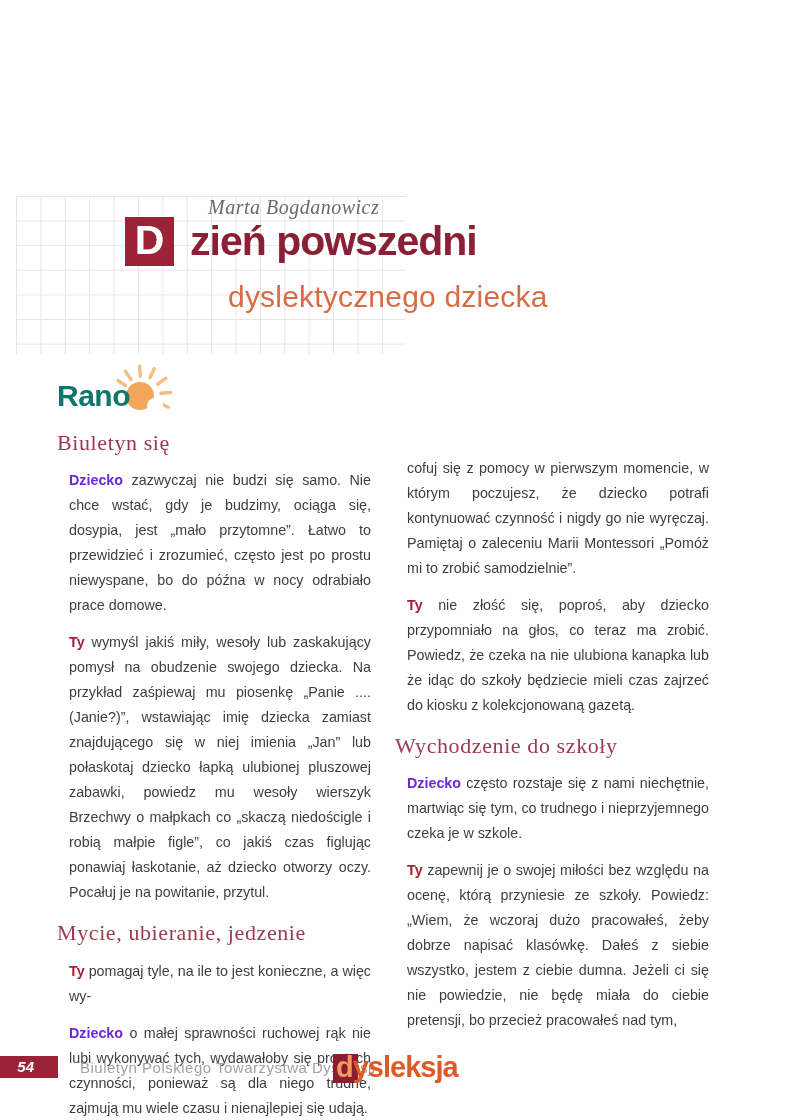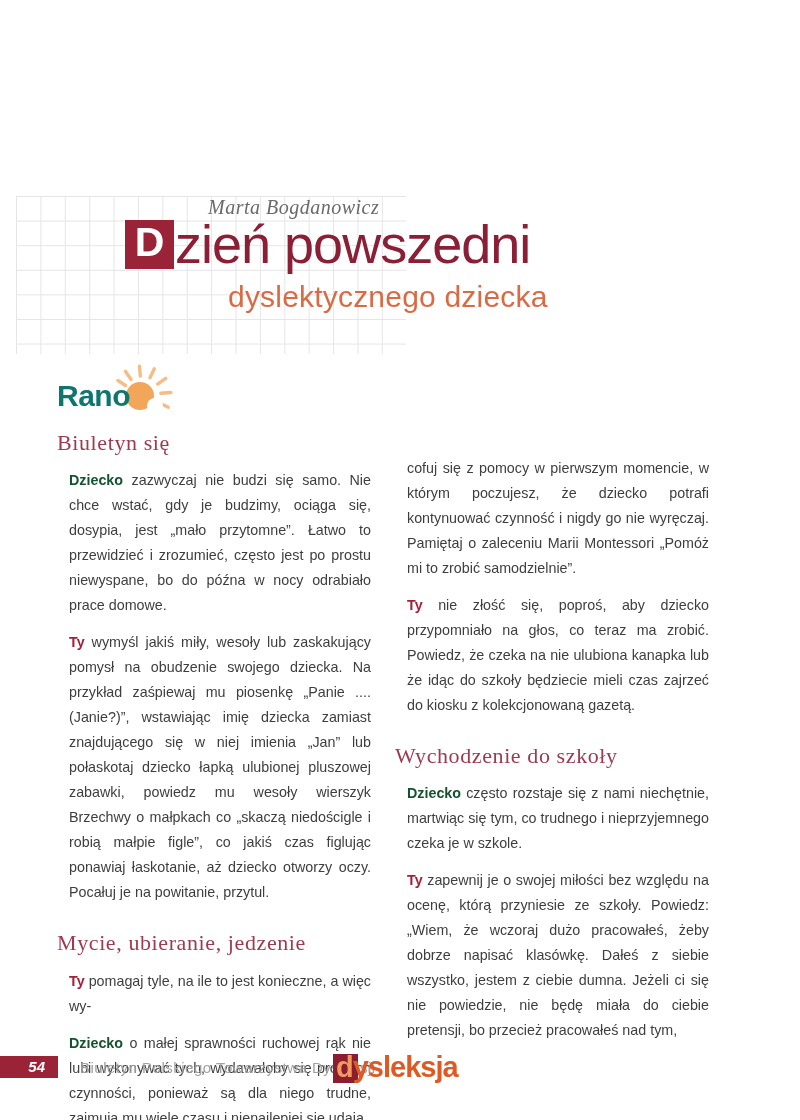--- a/index.html
+++ b/index.html
@@ -13,45 +13,45 @@
     background-size:24.4px 24.6px;}
 
   .author{position:absolute;left:208px;top:196px;
     font-family:"Liberation Serif", serif;font-style:italic;
     font-size:20px;color:#6a6a6a;letter-spacing:0.5px;}
 
   .title-row{position:absolute;left:125px;top:217px;display:flex;align-items:center;}
   .title-square{width:49px;height:49px;background:#9b2338;
     display:flex;align-items:center;justify-content:center;flex:0 0 auto;}
   .title-initial{color:#ffffff;font-weight:bold;font-size:41px;line-height:1;margin-top:-3px;}
-  .title-rest{color:#8a1f36;font-weight:normal;font-size:54px;letter-spacing:-1px;
-    line-height:1;margin-left:1px;white-space:nowrap;}
+  .title-rest{color:#8a1f36;font-weight:bold;font-size:41px;letter-spacing:-1px;
+    line-height:1;margin-left:16px;white-space:nowrap;}
   .subtitle{position:absolute;left:228px;top:280px;font-size:30px;color:#d96b44;
     letter-spacing:0.2px;white-space:nowrap;}
 
   .rano{position:absolute;left:57px;top:379px;font-size:30px;font-weight:bold;
     color:#0f766e;letter-spacing:-0.5px;z-index:2;}
   .sun-icon{position:absolute;left:112px;top:358px;z-index:1;}
 
   .col{position:absolute;width:326px;font-size:14.3px;line-height:25px;color:#3e3e3e;
     text-align:justify;}
   .col-left{left:57px;top:430px;}
   .col-right{left:395px;top:444px;}
   .col p{margin:12px;}
   .sec-h{font-family:"Liberation Serif", serif;font-weight:normal;font-size:22px;
     color:#9c3a50;margin:0 0 10px 0;letter-spacing:0.6px;line-height:1.2;}
-  .sec-h.mid{margin-top:25px;}
+  .sec-h.mid{margin-top:15px;}
   .lead{font-weight:bold;}
-  .lead.child{color:#14532d;}
+  .lead.child{color:#6d28d9;}
   .lead.parent{color:#a32038;}
 
   
   .page-num-box{position:absolute;left:0;top:1056px;width:58px;height:22px;
     background:#9b2338;color:#ffffff;font-style:italic;font-weight:bold;font-size:15px;
-    text-align:right;line-height:22px;padding-right:13px;box-sizing:border-box;}
+    text-align:right;line-height:22px;padding-right:24px;box-sizing:border-box;}
   .journal{position:absolute;left:80px;top:1059px;font-size:15px;color:#a2a2a2;
     letter-spacing:0.5px;}
   .logo{position:absolute;left:333px;top:1050px;height:34px;}
   .logo-square{position:absolute;left:0;top:4px;width:25px;height:29px;background:#8c1d2f;}
   .logo-text{position:relative;font-weight:bold;font-size:29px;line-height:34px;
     letter-spacing:-1px;color:#df5a22;white-space:nowrap;}
   .logo-initial{color:#ef9a5e;padding-left:3px;}
 </style>
 </head>
 <body>

